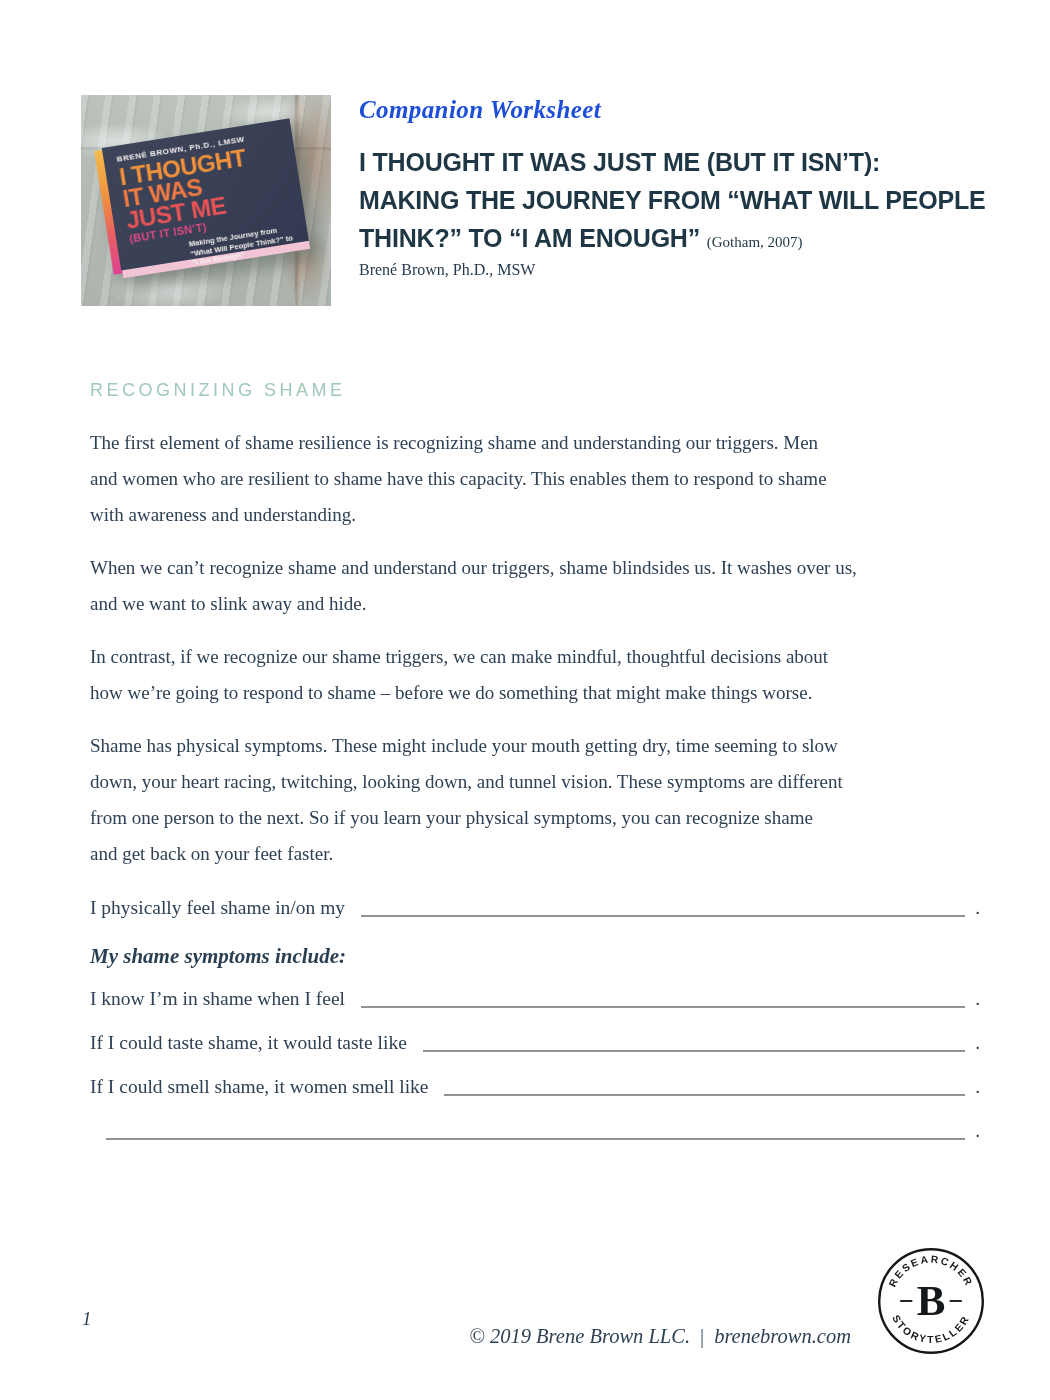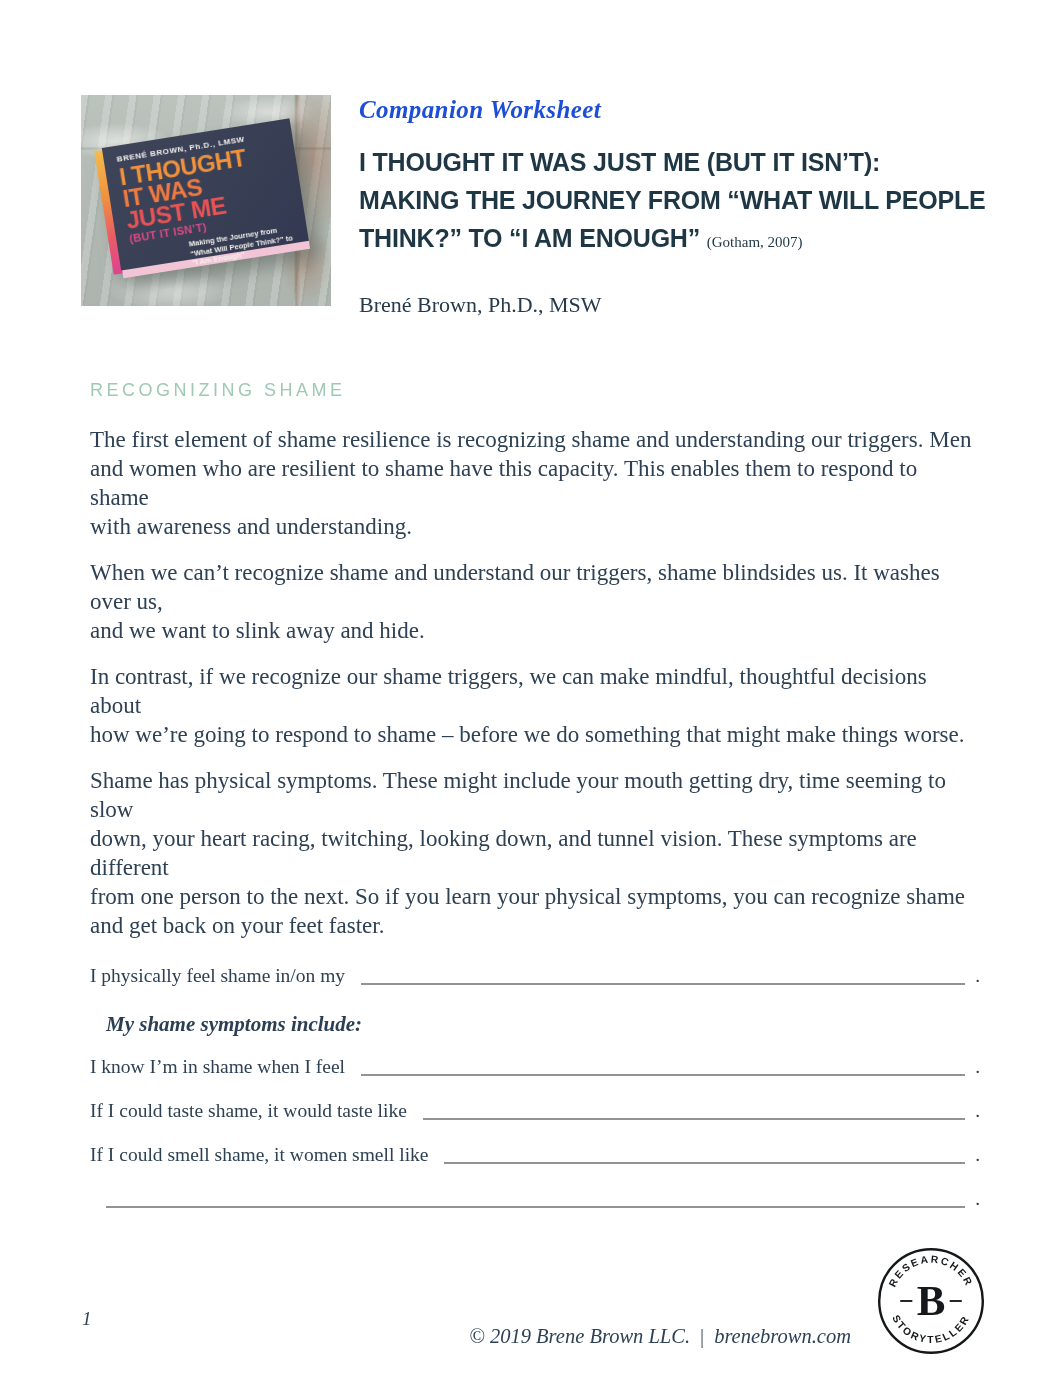--- a/index.html
+++ b/index.html
@@ -53,35 +53,35 @@
 
   .title-col { margin-left:28px; padding-top:1px; }
   .eyebrow {
     font-style:italic; font-weight:bold; font-size:25px; letter-spacing:.4px; color:#1d4ed8;
   }
   .main-title {
     margin-top:19px; font-family:"Liberation Sans", sans-serif; font-weight:bold;
     font-size:25px; line-height:38px; letter-spacing:-.2px; color:#1f3744;
   }
   .edition { font-family:"Liberation Serif", serif; font-weight:normal; font-size:15px; letter-spacing:0; }
-  .author-line { margin-top:31px; font-size:22px; color:#273b4d; }
+  .author-line { font-size:16px; color:#273b4d; }
 
   
   .content { position:absolute; left:90px; top:380px; width:890px; }
   .section-heading {
     font-family:"Liberation Sans", sans-serif; font-size:18px; letter-spacing:3.5px;
     color:#9fc9b5; margin-bottom:24px;
   }
-  .para { font-size:23px; line-height:29px; white-space:pre-line; margin-bottom:17px; }
+  .para { font-size:19px; line-height:36px; white-space:pre-line; margin-bottom:17px; }
   .fill-row { display:flex; align-items:flex-end; font-size:19.5px; line-height:29px; margin-top:15px; }
   .fill-row.first { margin-top:21px; }
   .label { white-space:nowrap; }
   .blank { flex:1; border-bottom:2px solid #8f9396; margin:0 0 5px 16px; min-width:40px; }
   .dot { margin-left:10px; }
-  .sym-head { margin-top:22px; font-weight:bold; font-style:italic; font-size:21px; color:#2b3f52;margin-left:16px; }
+  .sym-head { margin-top:22px; font-weight:bold; font-style:italic; font-size:21px; color:#2b3f52; }
 
   
   .footer { position:absolute; left:81px; right:63px; top:1243px; height:117px; }
   .page-num { position:absolute; left:1px; bottom:30px; font-style:italic; font-size:19px; }
   .copyright { position:absolute; right:136px; bottom:12px; font-style:italic; font-size:20.5px; white-space:nowrap; }
   .copyright .sep { margin:0 10px; font-style:normal; color:#3d5163; }
   .logo { position:absolute; right:0; top:2px; width:112px; height:112px; }
   .logo text { fill:#15181a; }
   .arc-text { font-family:"Liberation Sans", sans-serif; font-size:11px; font-weight:600; letter-spacing:2.3px; }
   .logo-b { font-family:"Liberation Serif", serif; font-size:46px; font-weight:bold; }

